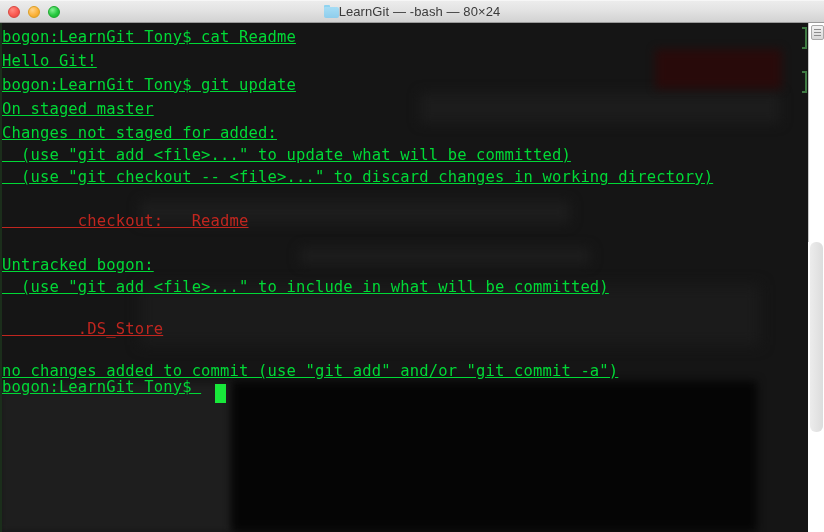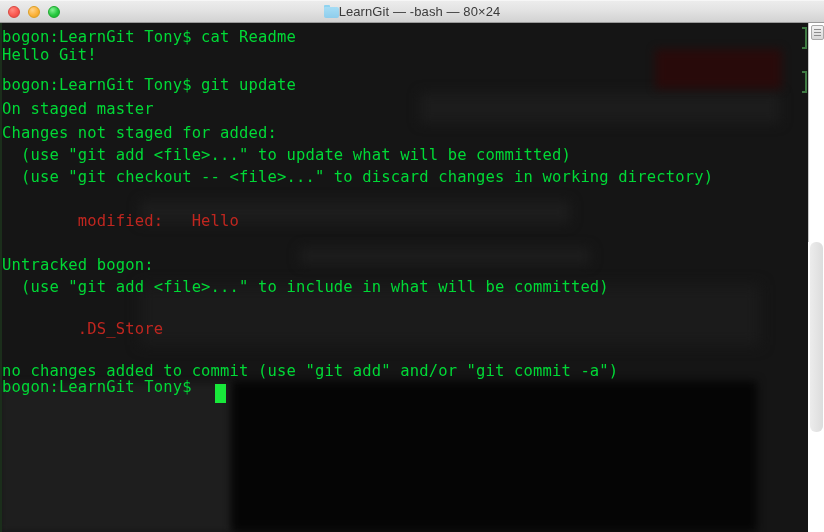--- a/index.html
+++ b/index.html
@@ -180,20 +180,21 @@
   .line {
     position: absolute;
     left: 2px;
     height: 24px;
     line-height: 24px;
     font-family: "DejaVu Sans Mono", "Liberation Mono", monospace;
     font-size: 15.5px;
     letter-spacing: 0.15px;
     white-space: pre;
     color: #00d936;
+    text-decoration: underline;
   }
   .line.red { color: #c0261f; }
 
   
   .cursor {
     position: absolute;
     width: 11px;
     height: 19px;
     background: #18e83a;
   }
@@ -292,27 +293,27 @@
     <div class="ghost-panel-light"></div>
     <div class="ghost-panel-dark"></div>
 
     <div class="left-edge-line"></div>
 
     <div class="gutter-mark" style="left:802px; top:4px;"></div>
     <div class="gutter-mark" style="left:802px; top:48px;"></div>
 
     <div class="lines">
       <div class="line" style="top:2px">bogon:LearnGit Tony$ cat Readme</div>
-      <div class="line" style="top:20px">Hello Git!</div>
+      <div class="line" style="top:26px">Hello Git!</div>
       <div class="line" style="top:50px">bogon:LearnGit Tony$ git update</div>
       <div class="line" style="top:74px">On staged master</div>
       <div class="line" style="top:98px">Changes not staged for added:</div>
       <div class="line" style="top:120px">  (use "git add &lt;file&gt;..." to update what will be committed)</div>
       <div class="line" style="top:142px">  (use "git checkout -- &lt;file&gt;..." to discard changes in working directory)</div>
-      <div class="line red" style="top:186px">        modified:   Hello</div>
+      <div class="line red" style="top:186px">        checkout:   Readme</div>
       <div class="line" style="top:230px">Untracked bogon:</div>
       <div class="line" style="top:252px">  (use "git add &lt;file&gt;..." to include in what will be committed)</div>
       <div class="line red" style="top:294px">        .DS_Store</div>
       <div class="line" style="top:336px">no changes added to commit (use "git add" and/or "git commit -a")</div>
       <div class="line" style="top:352px">bogon:LearnGit Tony$ </div>
       <div class="cursor" style="left:215px; top:361px;"></div>
     </div>
   </div>
 
   <div class="scroll-strip">

